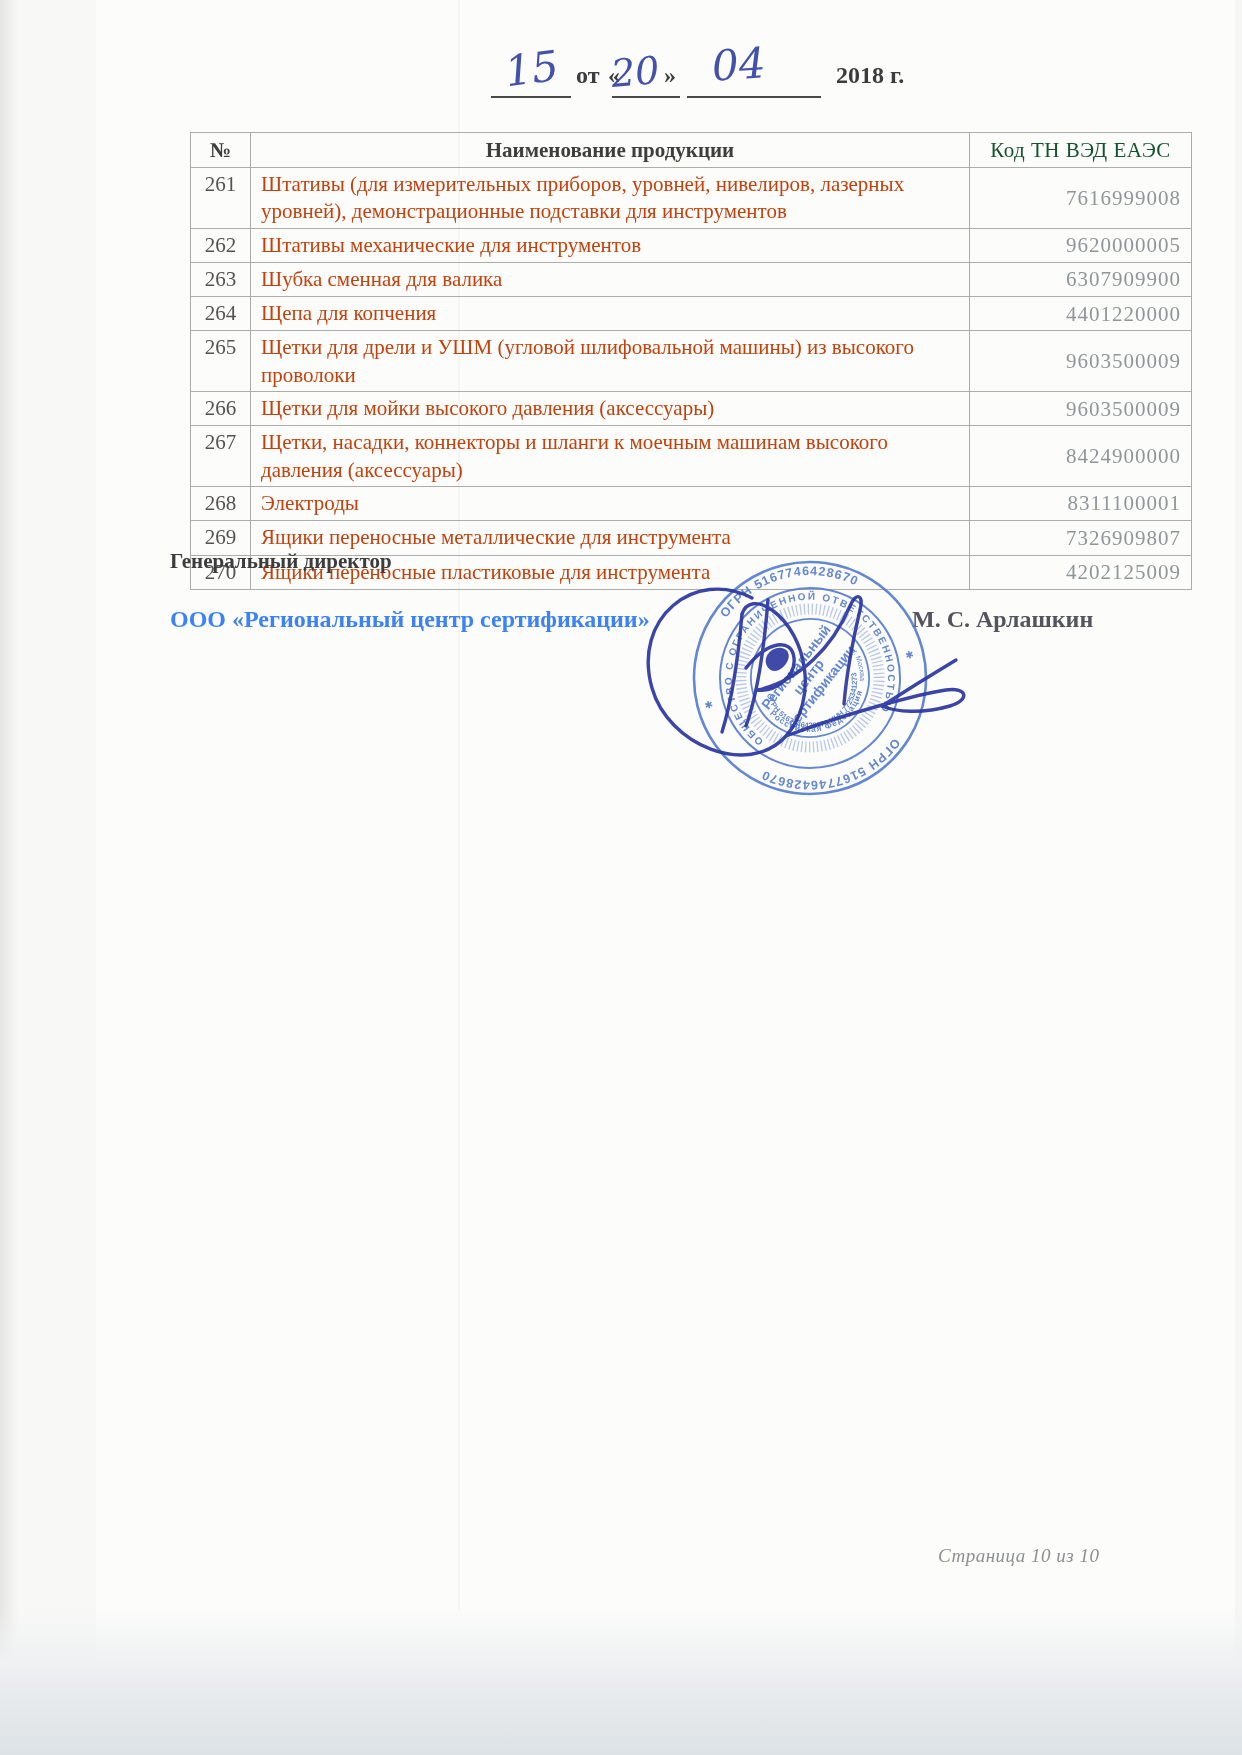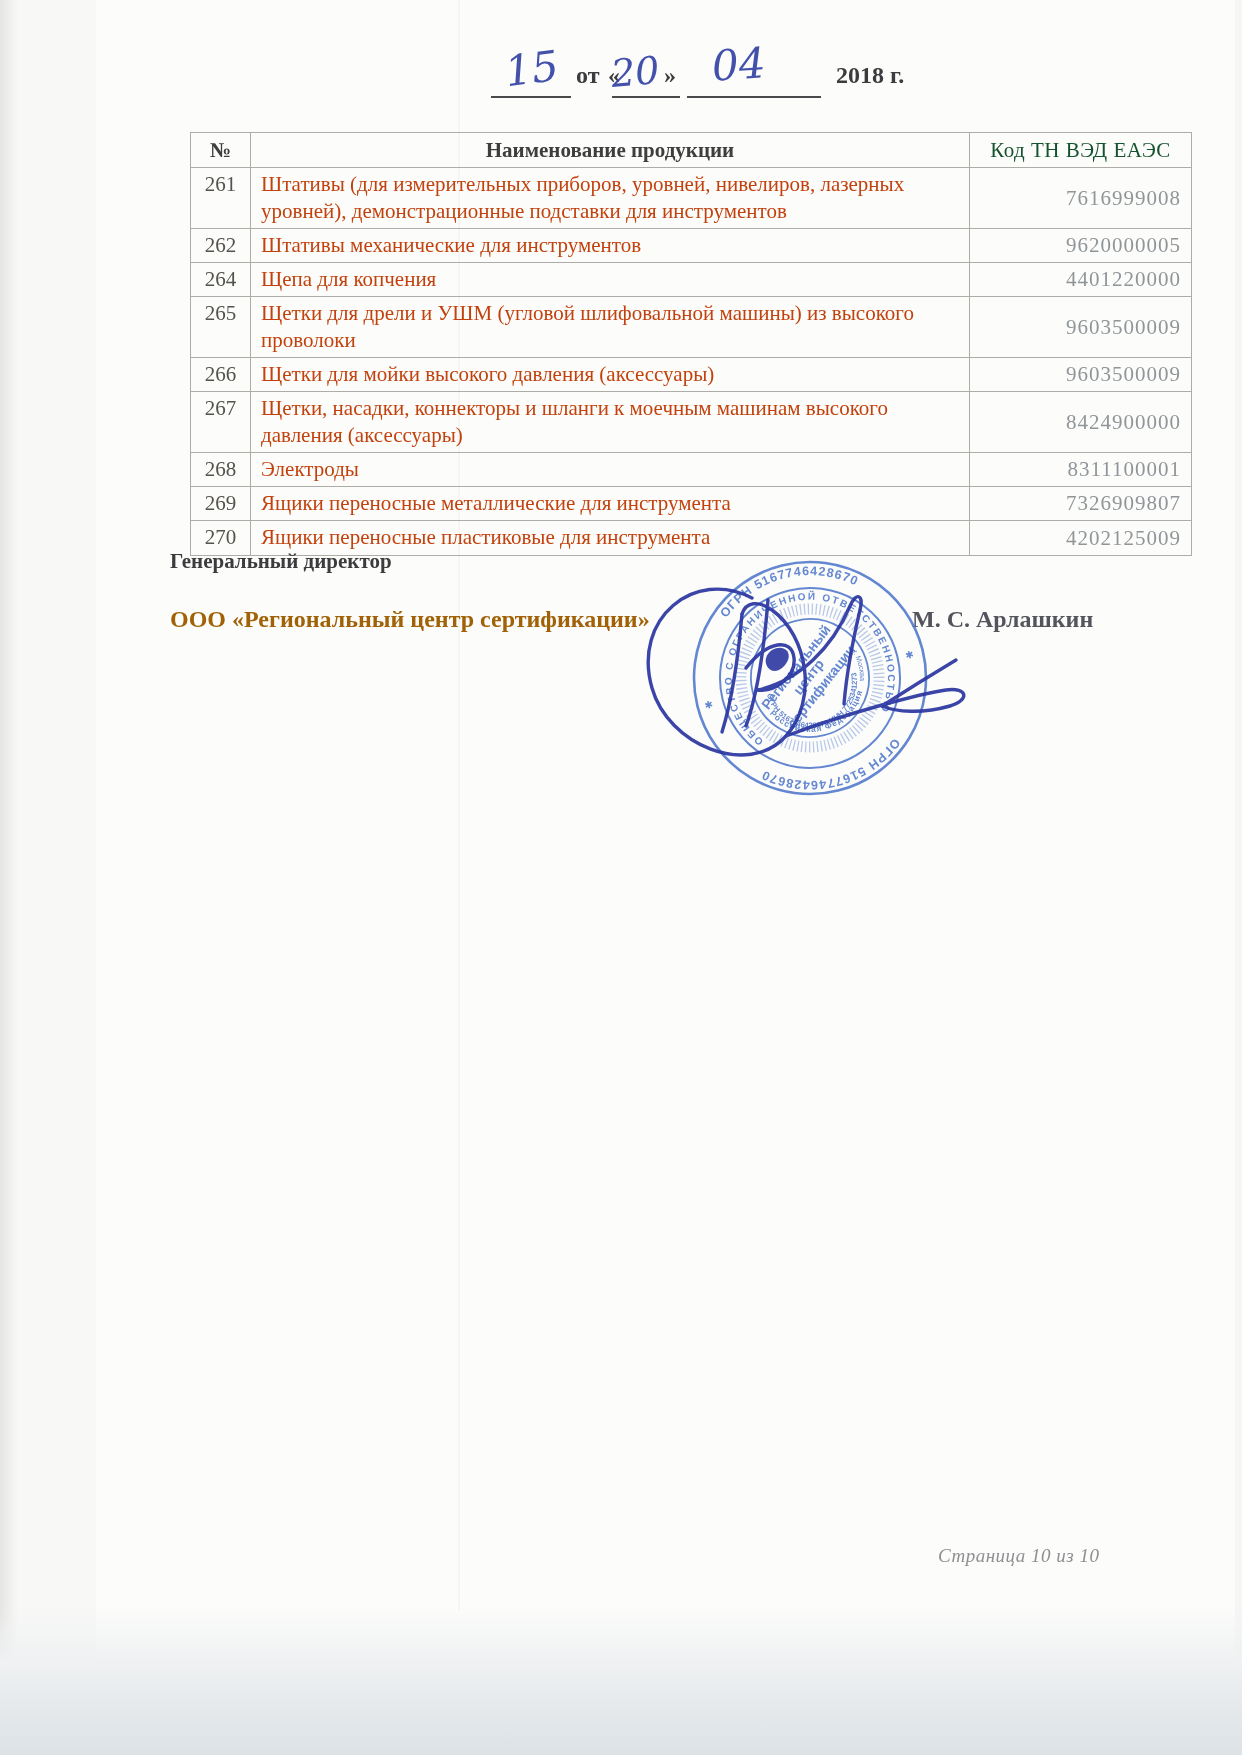--- a/index.html
+++ b/index.html
@@ -35,21 +35,21 @@
   th,td{border:1px solid #abada6;font-size:21px;}
   col.c1{width:60px;} col.c3{width:222px;}
   th{height:30px;font-weight:bold;color:#3e3e3e;text-align:center;padding:2px 4px;}
   th.code-h{font-weight:normal;color:#14532d;letter-spacing:.5px;}
   td{padding:3px 10px 2px;line-height:1.3;}
   td.c-num{text-align:center;vertical-align:top;color:#54524d;padding:3px 2px;}
   td.c-name{color:#c2410c;vertical-align:top;}
   td.c-code{text-align:right;vertical-align:middle;color:#8f9598;padding-right:10px;letter-spacing:1px;}
   
   .sig-title{position:absolute;left:170px;top:549px;font-weight:bold;font-size:21px;color:#3c3c3e;}
-  .sig-company{position:absolute;left:170px;top:606px;font-weight:bold;font-size:24px;color:#a16207;white-space:nowrap;}
+  .sig-company{position:absolute;left:170px;top:606px;font-weight:bold;font-size:24px;color:#3b82f6;white-space:nowrap;}
   .sig-name{position:absolute;left:912px;top:606px;font-weight:bold;font-size:24px;color:#54555c;white-space:nowrap;}
   
   .stamp{position:absolute;left:688px;top:556px;width:244px;height:244px;opacity:.88;}
   .stamp text{font-family:"Liberation Sans", sans-serif;fill:#4f77cb;}
   .sig-svg{position:absolute;left:600px;top:540px;width:400px;height:280px;}
   
   .footer{position:absolute;left:938px;top:1545px;font-size:19px;color:#8d8f91;letter-spacing:.5px;white-space:nowrap;font-style:italic;}
 </style>
 </head>
 <body>
@@ -90,20 +90,25 @@
       <tbody>
           <tr>
       <td class="c-num">261</td>
       <td class="c-name">Штативы (для измерительных приборов, уровней, нивелиров, лазерных уровней), демонстрационные подставки для инструментов</td>
       <td class="c-code">7616999008</td>
     </tr>
           <tr>
       <td class="c-num">262</td>
       <td class="c-name">Штативы механические для инструментов</td>
       <td class="c-code">9620000005</td>
+    </tr>
+          <tr>
+      <td class="c-num">263</td>
+      <td class="c-name">Шубка сменная для валика</td>
+      <td class="c-code">6307909900</td>
     </tr>
           <tr>
       <td class="c-num">264</td>
       <td class="c-name">Щепа для копчения</td>
       <td class="c-code">4401220000</td>
     </tr>
           <tr>
       <td class="c-num">265</td>
       <td class="c-name">Щетки для дрели и УШМ (угловой шлифовальной машины) из высокого проволоки</td>
       <td class="c-code">9603500009</td>

